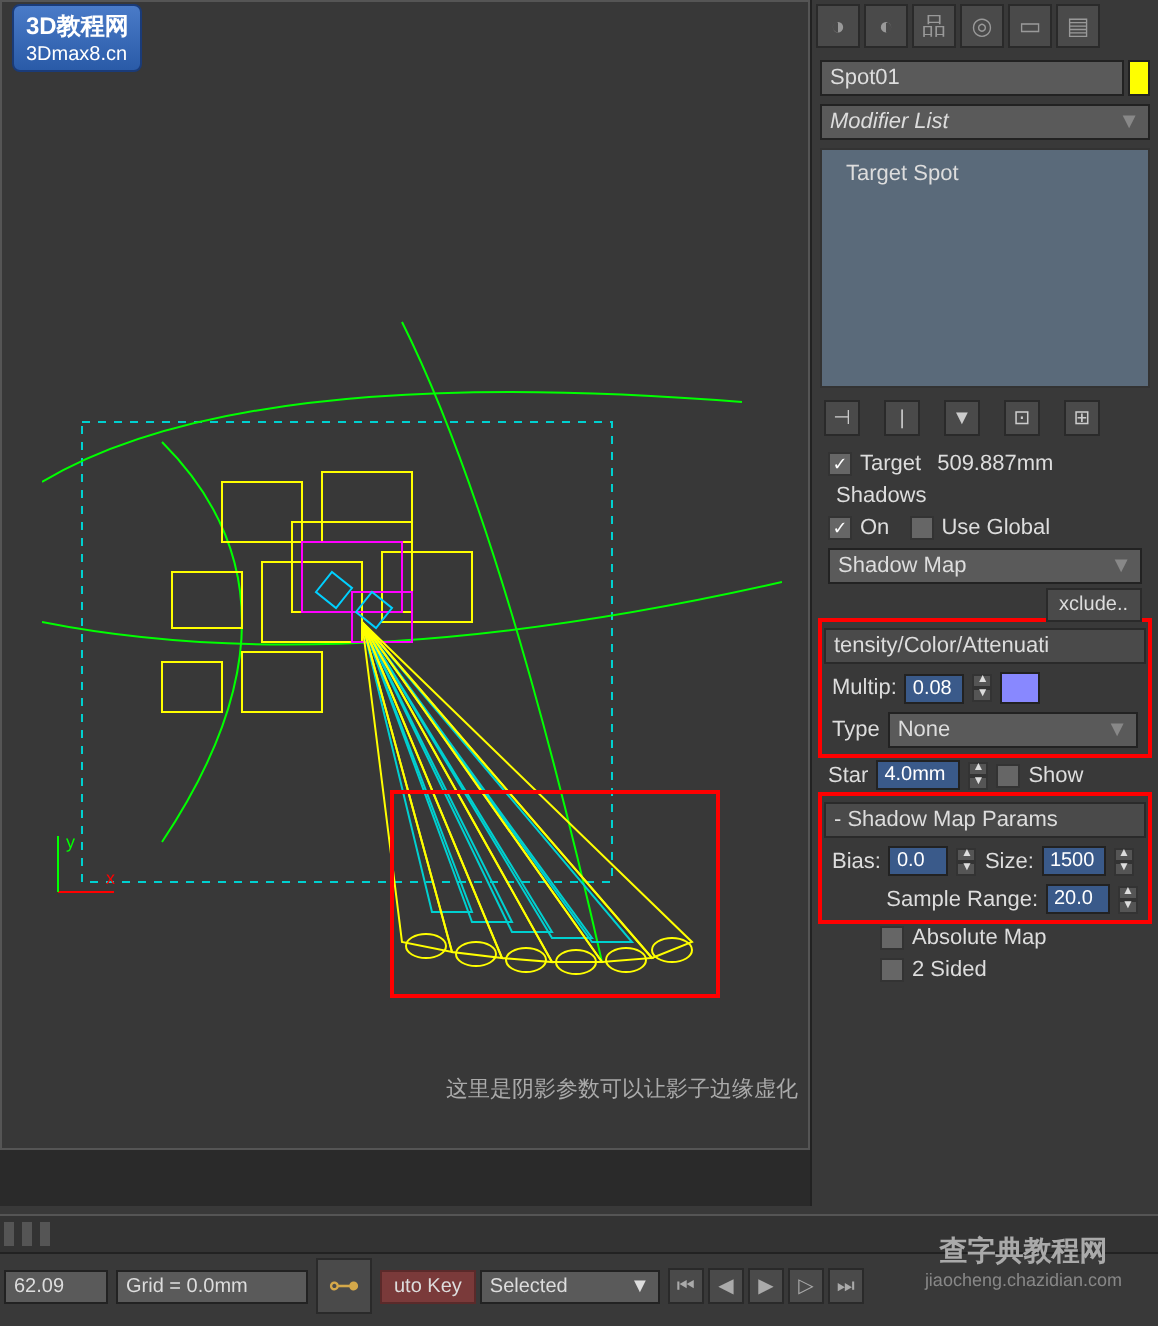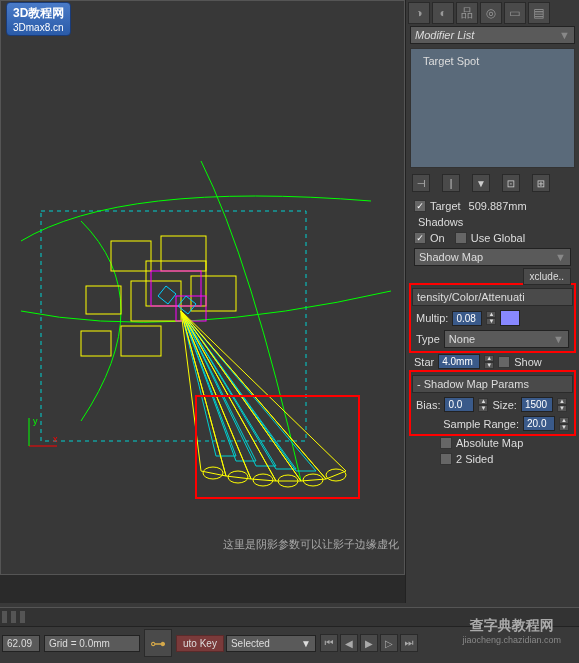--- a/index.html
+++ b/index.html
@@ -151,20 +151,24 @@
 <div class="right-panel">
   <div class="top-icons">
     <span>◑</span>
     <span>◐</span>
     <span>品</span>
     <span>◎</span>
     <span>▭</span>
     <span>▤</span>
   </div>
 
+  <div class="name-field">
+    <input class="name-input" value="Spot01" style="">
+    <div class="color-swatch"></div>
+  </div>
 
   <div class="mod-list">
     <span>Modifier List</span>
     <span>▼</span>
   </div>
 
   <div class="stack-area">
     <div class="stack-item">Target Spot</div>
   </div>
 
@@ -266,21 +270,21 @@
   </div>
 </div>
 
 <div class="bottom-bar">
   <div class="timeline">
     <div class="timeline-mark"></div>
       <div class="timeline-mark"></div>
       <div class="timeline-mark"></div>
   </div>
   <div class="status-row">
-    <input class="status-input" style="width: 38px;" value="62.09">
+    <input class="status-input" style="width: 52px;" value="62.09">
     <input class="status-input" style="width: 96px;" value="Grid = 0.0mm">
     <div class="key-icon">⊶</div>
     <div style="display:flex; flex-direction:column; gap:17px">
       <div style="display:flex; gap:2px; align-items:center">
         <span class="red-btn">uto Key</span>
         <div class="dropdown-sm">
           <span>Selected</span>
           <span>▼</span>
         </div>
       </div>

